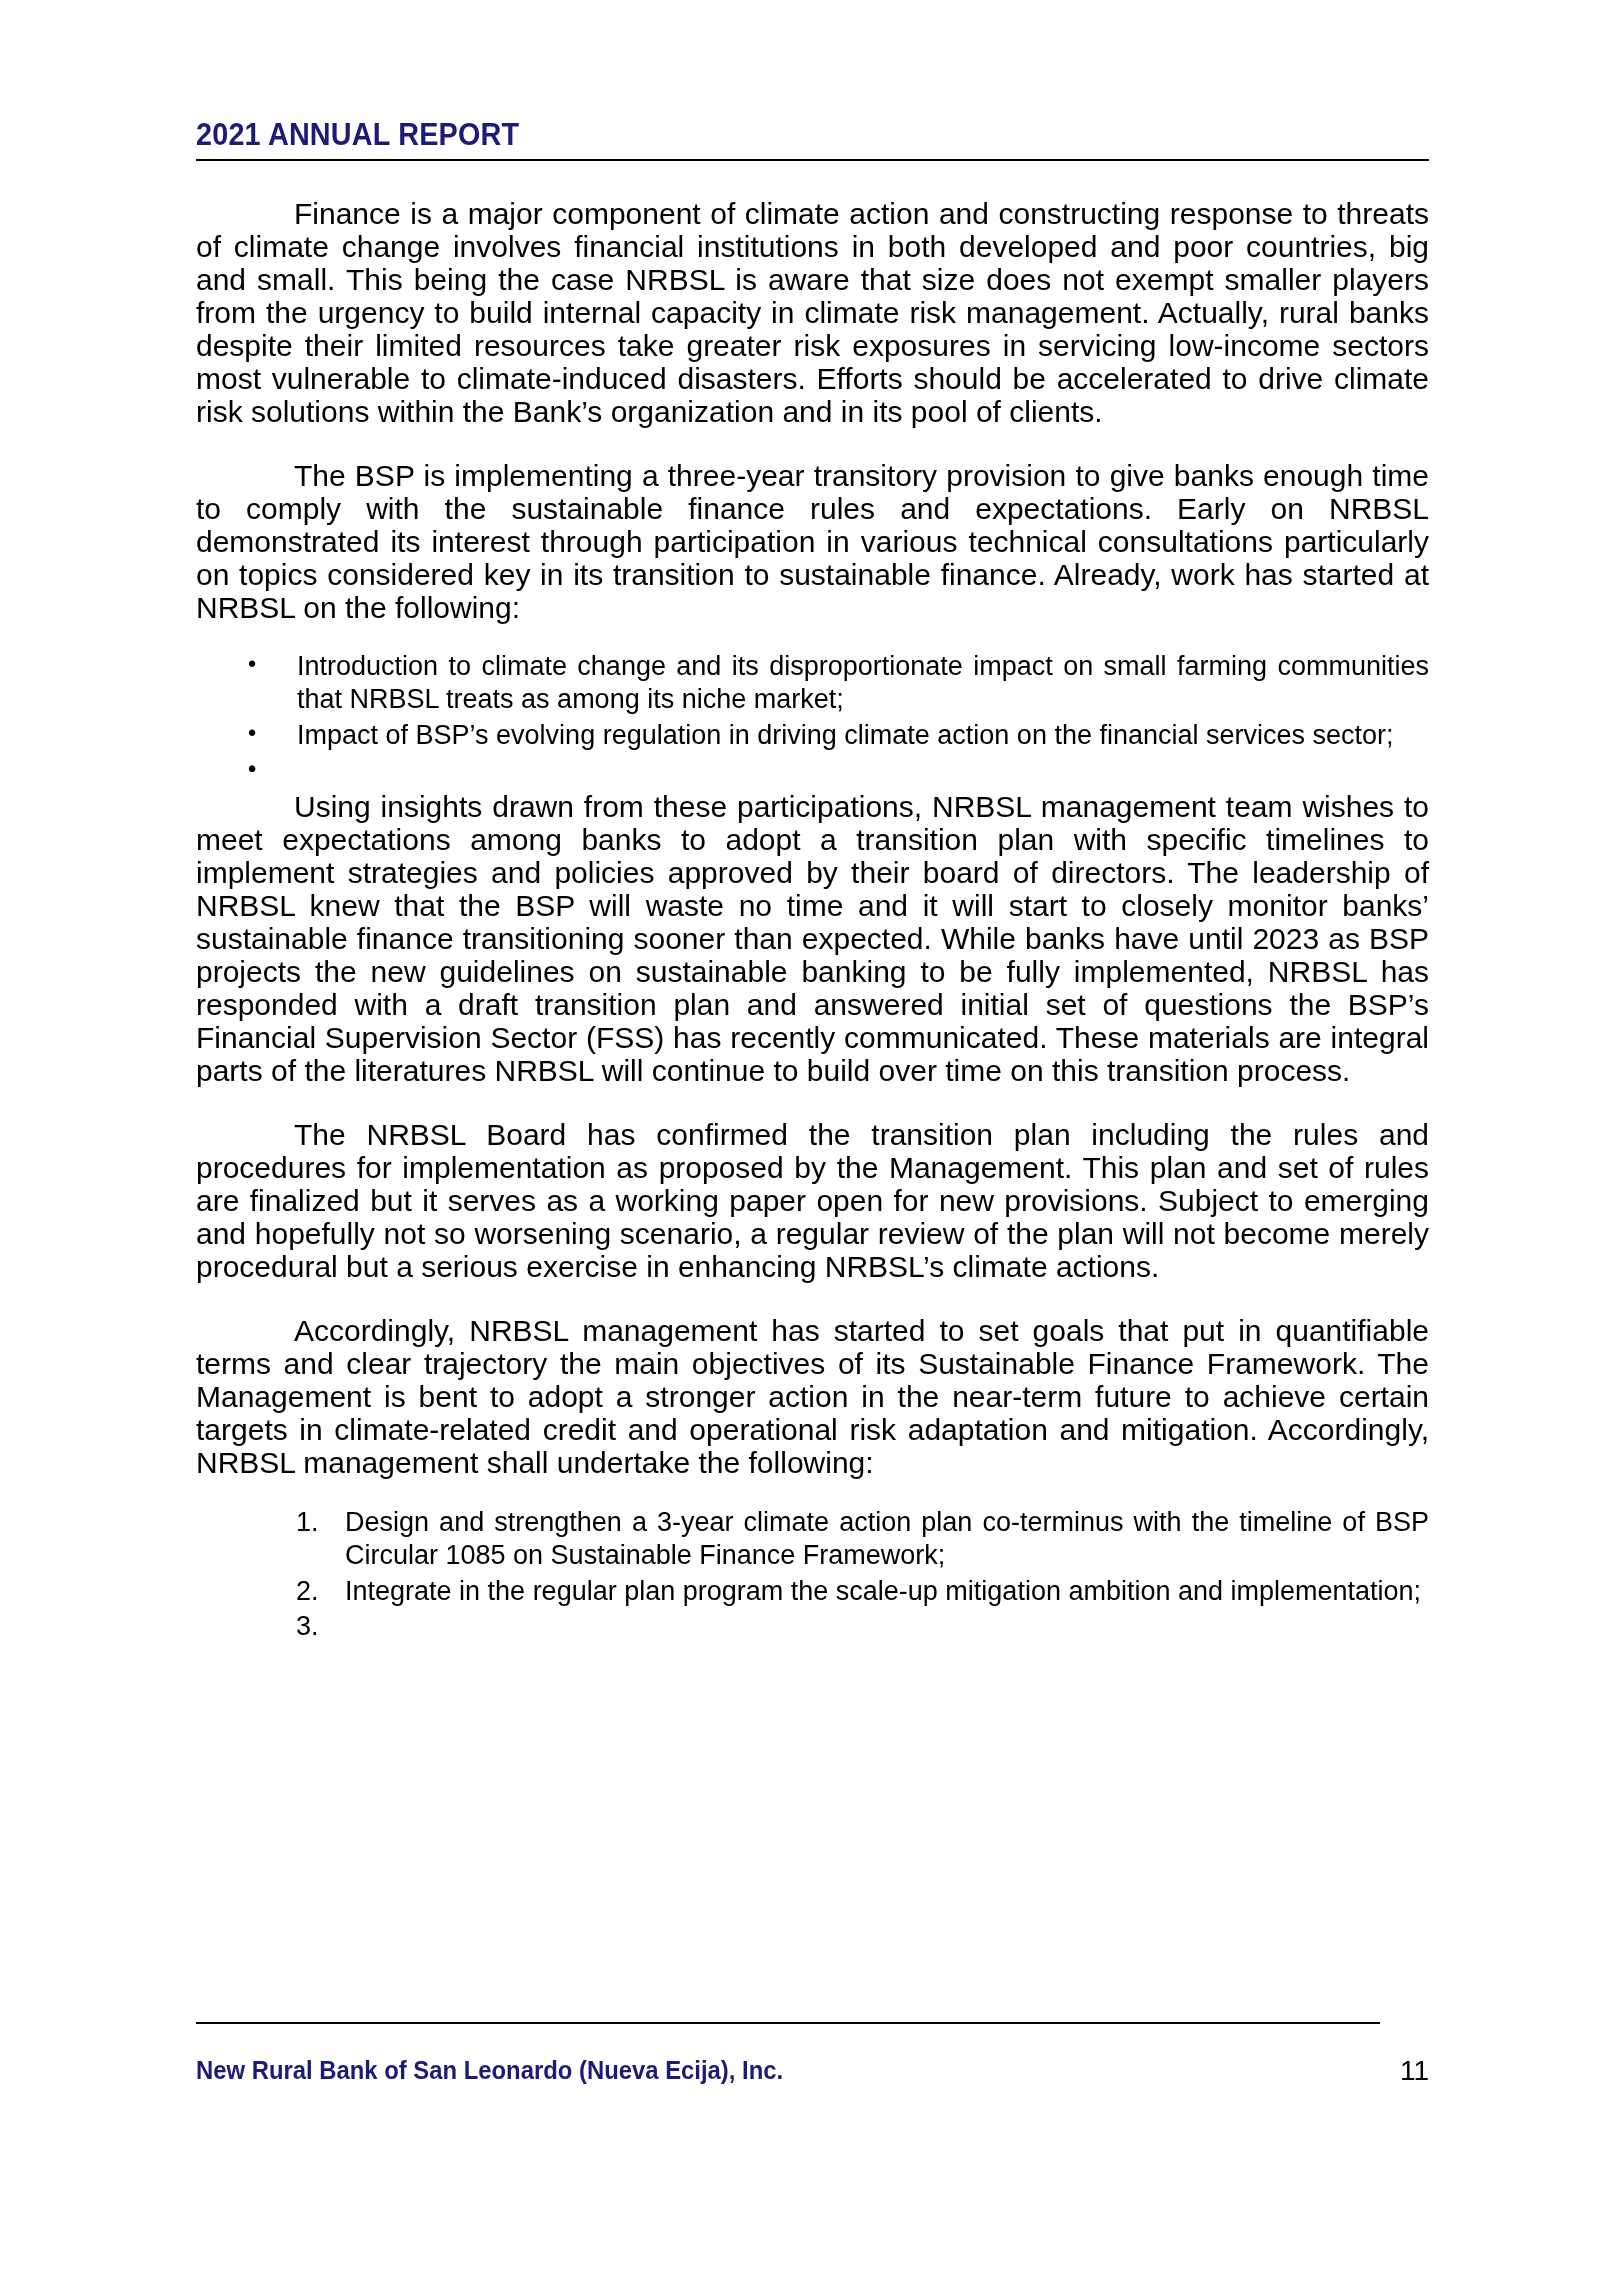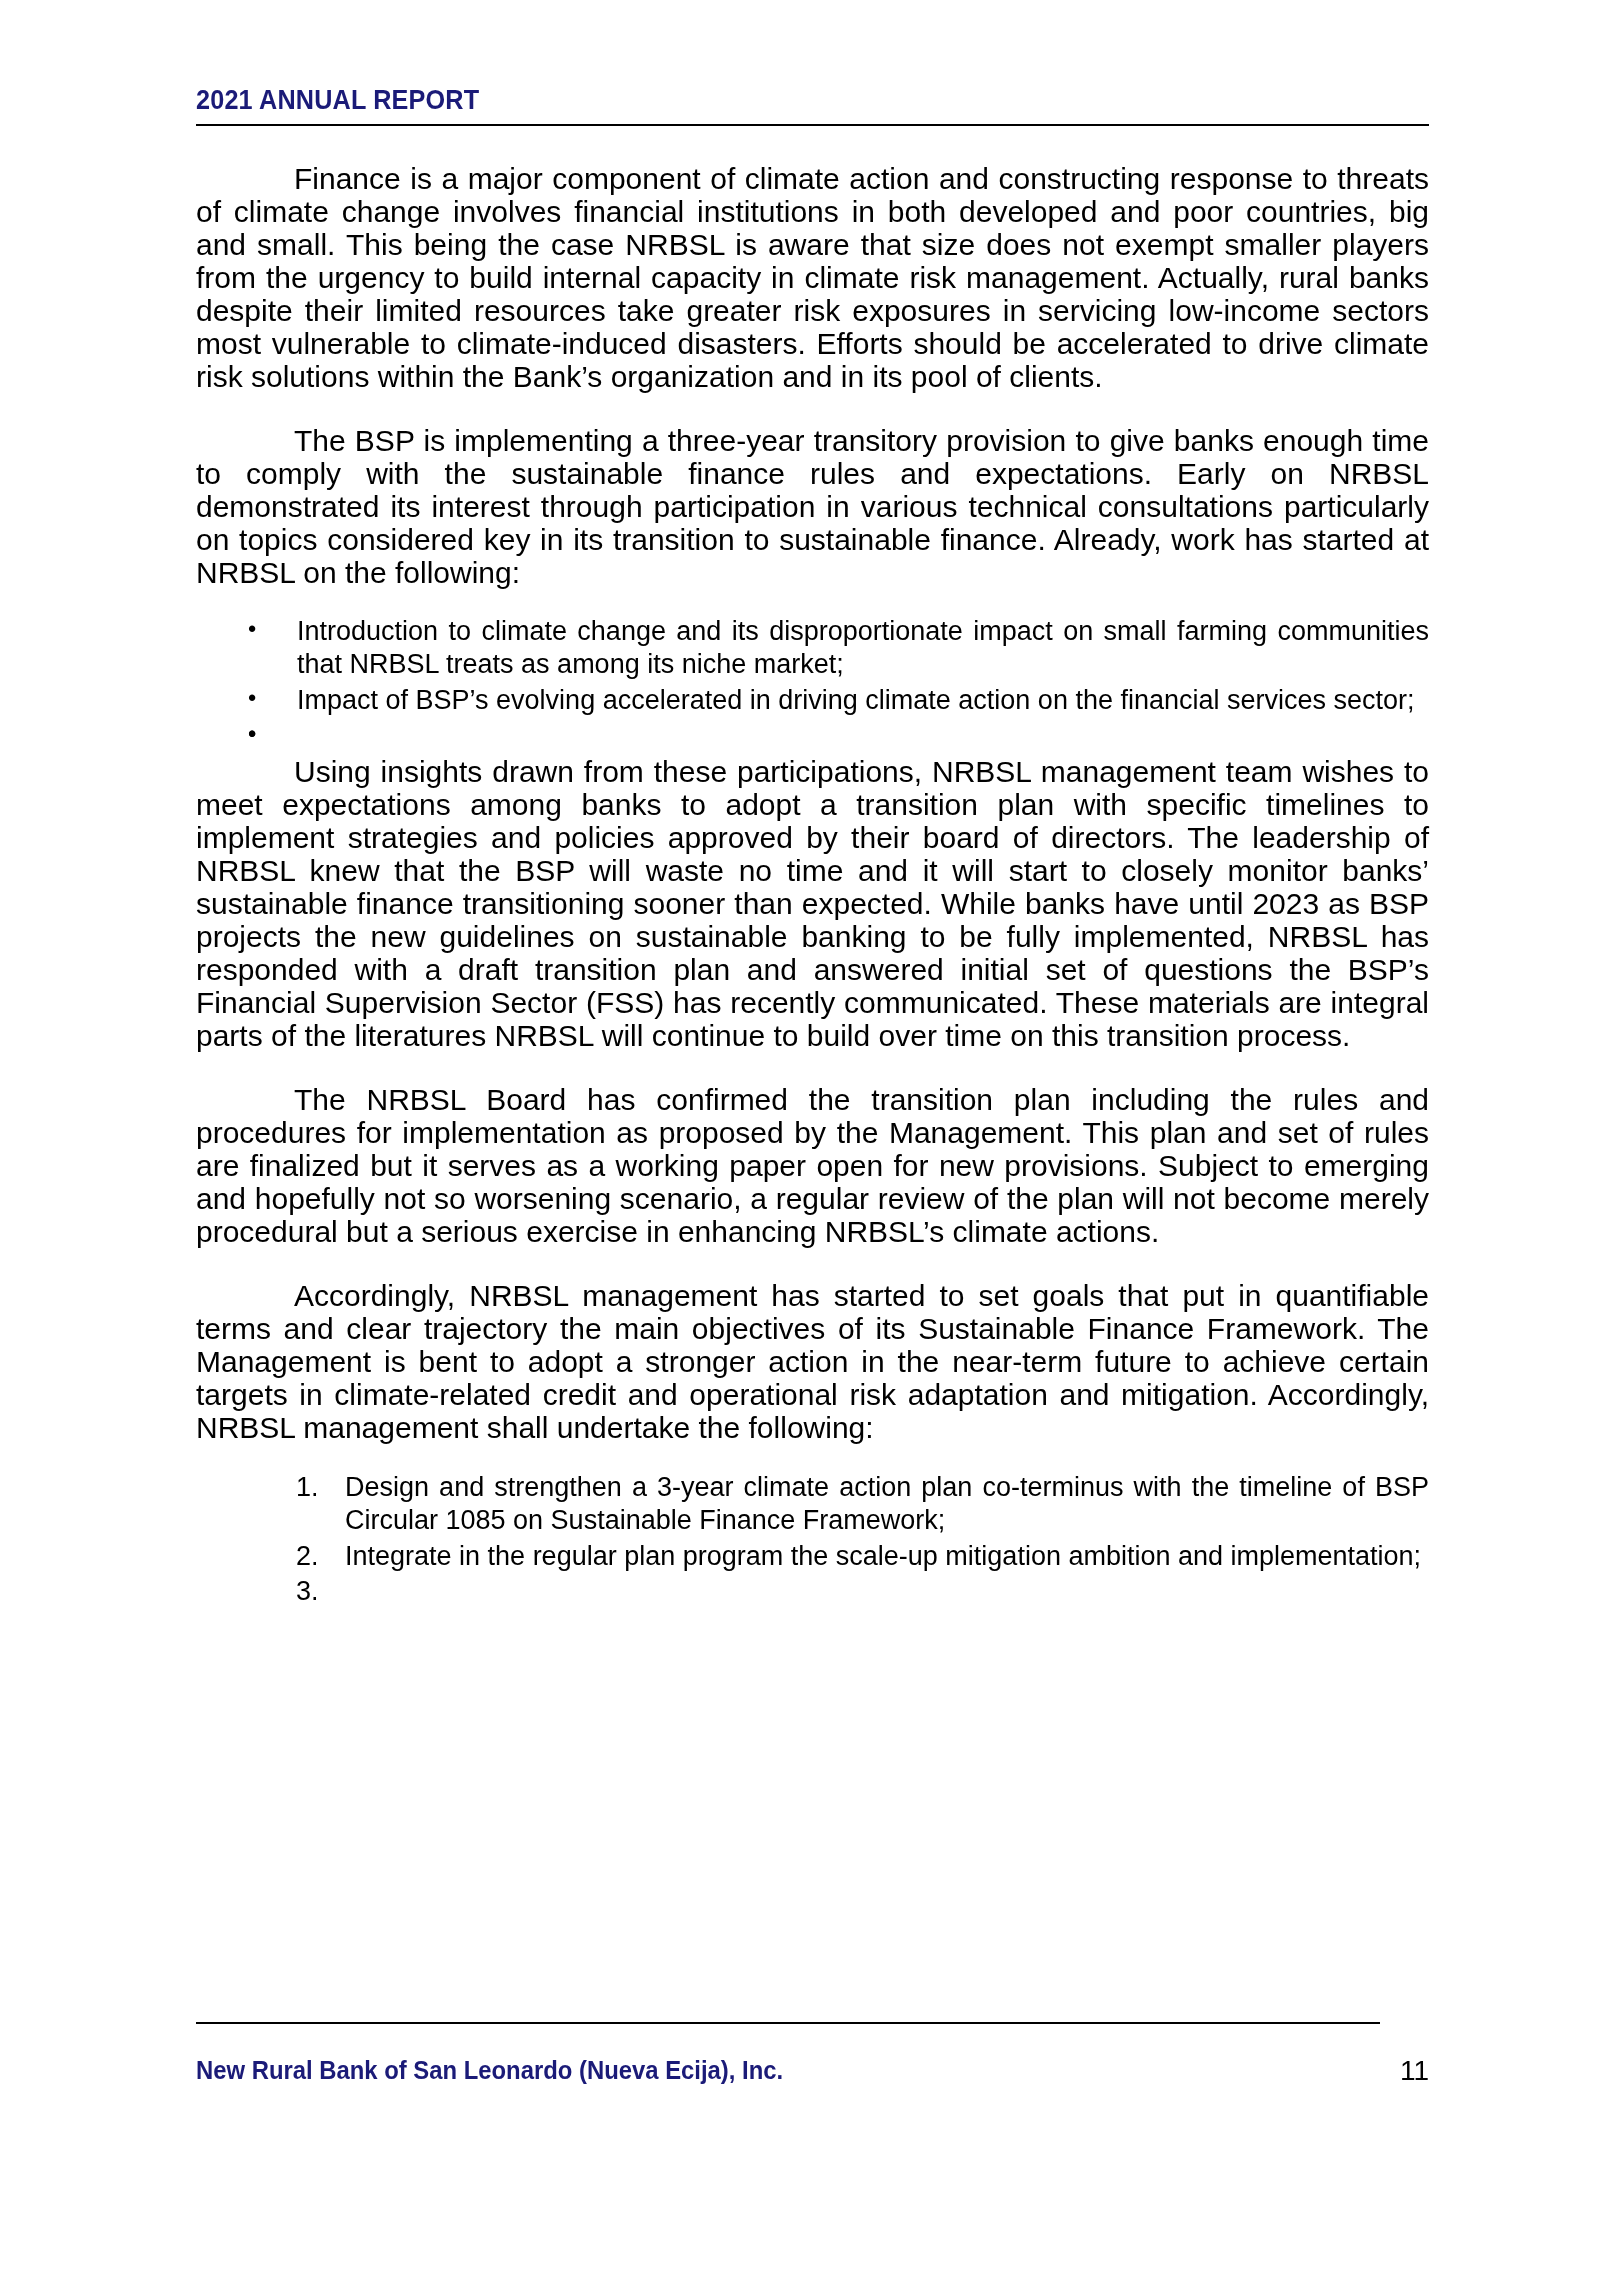--- a/index.html
+++ b/index.html
@@ -20,22 +20,22 @@
     overflow:hidden;
   }
   .content{
     position:absolute;
     left:196px;
     top:0;
     width:1233px;
   }
   
   .report-title{
-    padding-top:83px;
-    font-size:28px;
+    padding-top:118px;
+    font-size:32px;
     line-height:33px;
     font-weight:bold;
     color:var(--navy);
   }
   .report-title .condensed{
     display:inline-block;
     transform:scaleX(0.9);
     transform-origin:0 50%;
     letter-spacing:0.2px;
     white-space:nowrap;
@@ -142,21 +142,21 @@
 
     <p class="body-para">The BSP is implementing a three-year transitory provision to give banks enough time to comply with the sustainable finance rules and expectations. Early on NRBSL demonstrated its interest through participation in various technical consultations particularly on topics considered key in its transition to sustainable finance. Already, work has started at NRBSL on the following:</p>
 
     <ul class="bullet-list">
       <li>
         <span class="marker">•</span>
         <span>Introduction to climate change and its disproportionate impact on small farming communities that NRBSL treats as among its niche market;</span>
       </li>
       <li>
         <span class="marker">•</span>
-        <span>Impact of BSP’s evolving accelerated in driving climate action on the financial services sector;</span>
+        <span>Impact of BSP’s evolving regulation in driving climate action on the financial services sector;</span>
       </li>
       <li>
         <span class="marker">•</span>
       </li>
       <li>
         <span class="marker">•</span>
       </li>
     </ul>
 
     <p class="body-para after-list">Using insights drawn from these participations, NRBSL management team wishes to meet expectations among banks to adopt a transition plan with specific timelines to implement strategies and policies approved by their board of directors. The leadership of NRBSL knew that the BSP will waste no time and it will start to closely monitor banks’ sustainable finance transitioning sooner than expected. While banks have until 2023 as BSP projects the new guidelines on sustainable banking to be fully implemented, NRBSL has responded with a draft transition plan and answered initial set of questions the BSP’s Financial Supervision Sector (FSS) has recently communicated. These materials are integral parts of the literatures NRBSL will continue to build over time on this transition process.</p>

